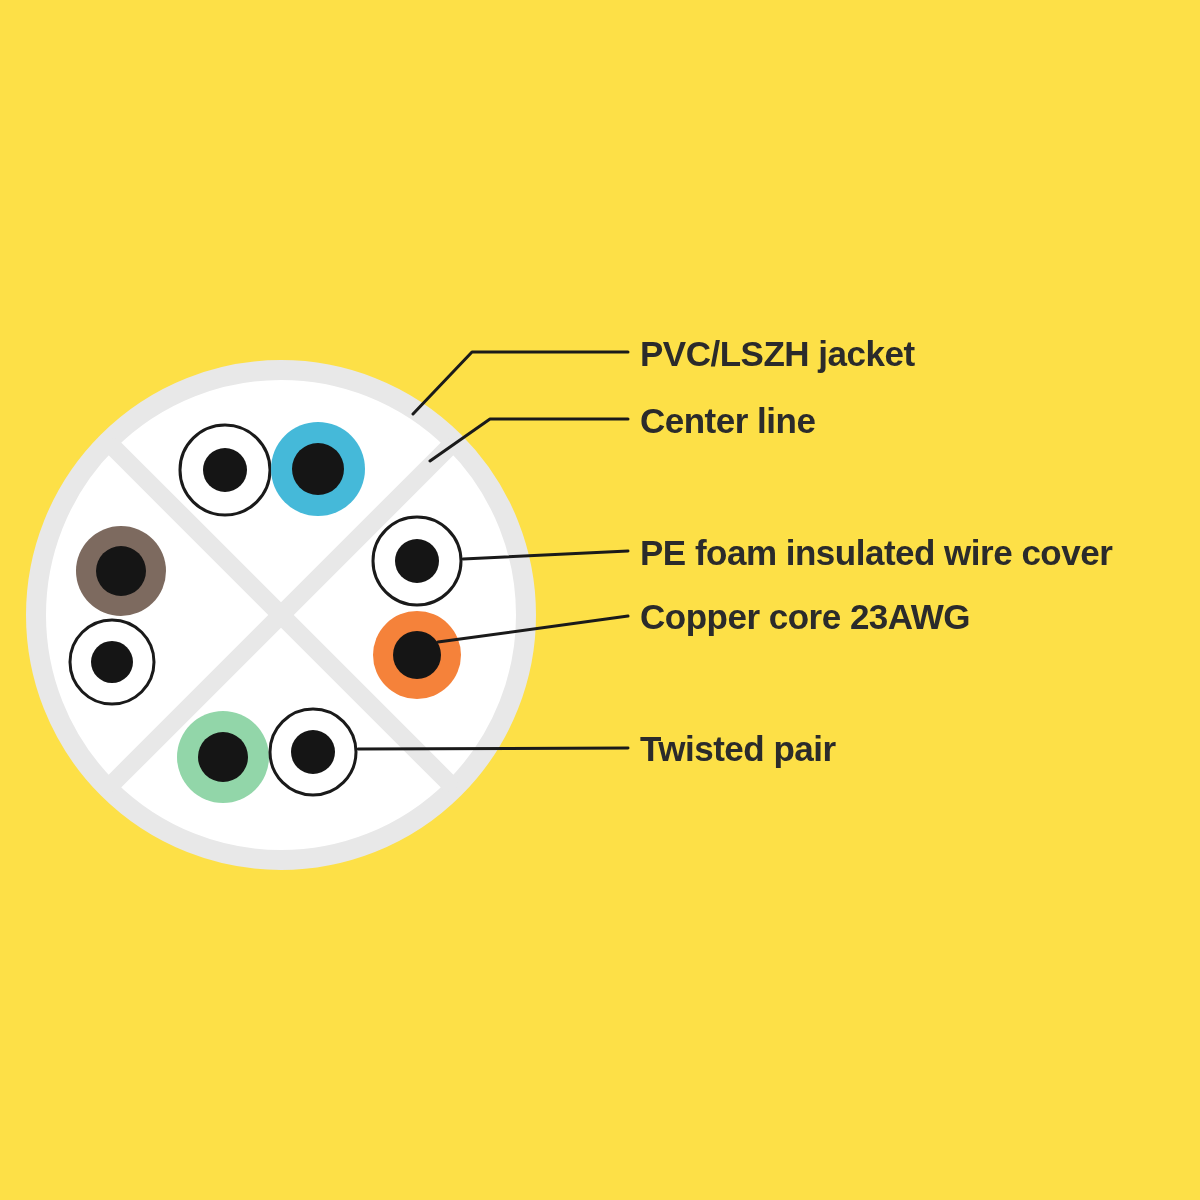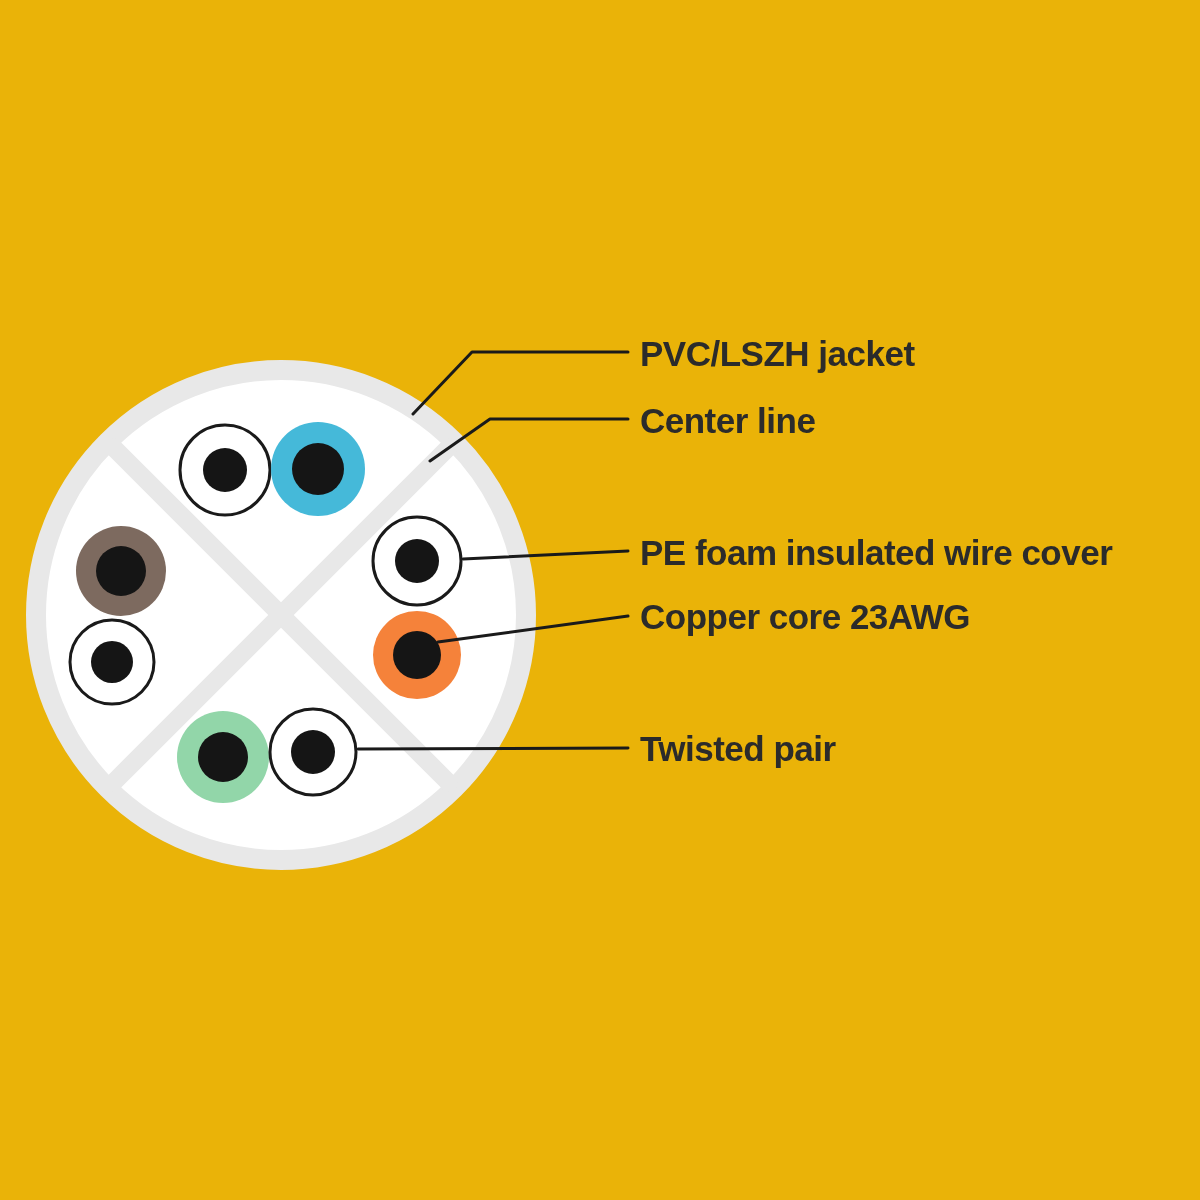--- a/index.html
+++ b/index.html
@@ -7,21 +7,21 @@
     padding: 0;
     background: #ffffff;
     width: 1200px;
     height: 1200px;
     font-family: "Liberation Sans", sans-serif;
   }
   .stage {
     position: relative;
     width: 1200px;
     height: 1200px;
-    background: #eab308;
+    background: #fde047;
     overflow: hidden;
   }
   svg { display: block; }
   .label-text {
     font-family: "Liberation Sans", "DejaVu Sans", sans-serif;
     font-weight: 700;
     font-size: 35px;
     letter-spacing: -0.5px;
   }
   .leader {

